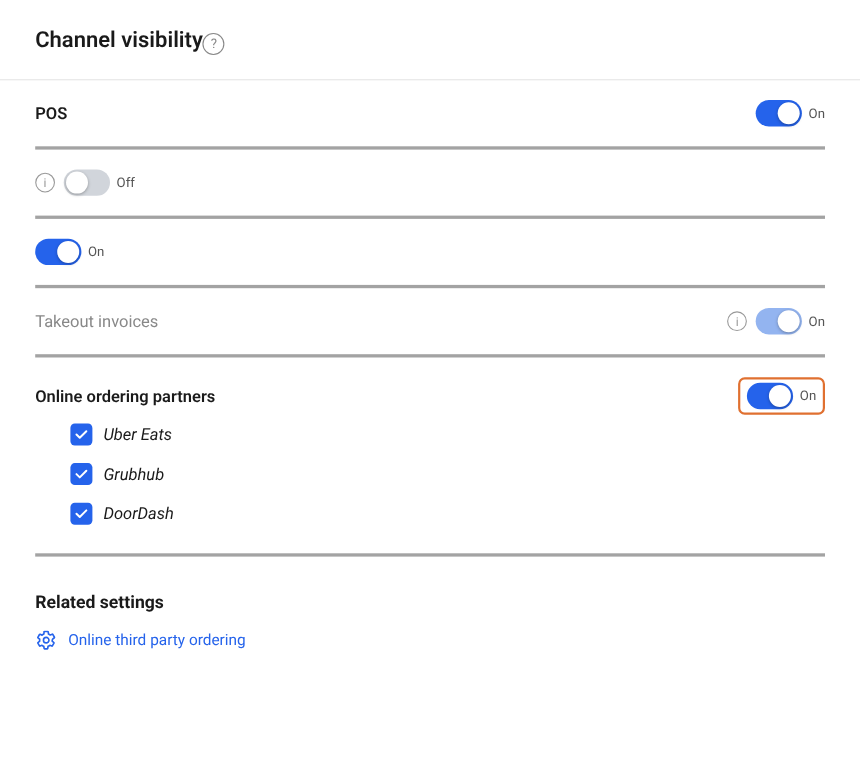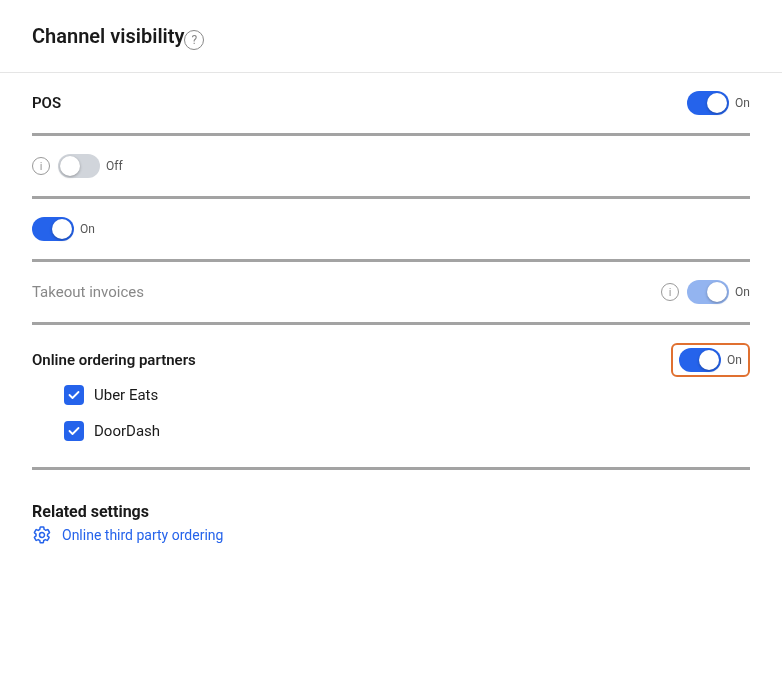--- a/index.html
+++ b/index.html
@@ -182,21 +182,21 @@
     
     .related-settings-section {
       margin-top: 24px;
       padding-top: 8px;
     }
 
     .related-title {
       font-size: 16px;
       font-weight: 700;
       color: #1a1a1a;
-      margin-bottom: 4px;
+      margin-bottom: 15px;
     }
 
     .related-link {
       display: flex;
       align-items: center;
       gap: 10px;
       color: #2563eb;
       font-size: 14px;
       cursor: pointer;
       text-decoration: none;
@@ -272,28 +272,36 @@
   <span class="row-label">Online ordering partners</span>
   <div class="row-right">
     <div class="partners-toggle-wrapper">
       <div class="toggle on">
         <div class="toggle-knob"></div>
       </div>
       <span class="toggle-label">On</span>
     </div>
   </div>
 
-  <div style="width: 100%;">
+  <div style="width: 100%; font-style: italic;">
     <div class="checkbox-item">
       <div class="checkbox">
         <svg viewBox="0 0 12 12" fill="none">
           <polyline points="1.5,6 4.5,9 10.5,3" stroke="white" stroke-width="1.8" stroke-linecap="round" stroke-linejoin="round"></polyline>
         </svg>
       </div>
       <span class="checkbox-label">Uber Eats</span>
+    </div>
+    <div class="checkbox-item">
+      <div class="checkbox">
+        <svg viewBox="0 0 12 12" fill="none">
+          <polyline points="1.5,6 4.5,9 10.5,3" stroke="white" stroke-width="1.8" stroke-linecap="round" stroke-linejoin="round"></polyline>
+        </svg>
+      </div>
+      <span class="checkbox-label">Grubhub</span>
     </div>
     <div class="checkbox-item">
       <div class="checkbox">
         <svg viewBox="0 0 12 12" fill="none">
           <polyline points="1.5,6 4.5,9 10.5,3" stroke="white" stroke-width="1.8" stroke-linecap="round" stroke-linejoin="round"></polyline>
         </svg>
       </div>
       <span class="checkbox-label">DoorDash</span>
     </div>
   </div>

